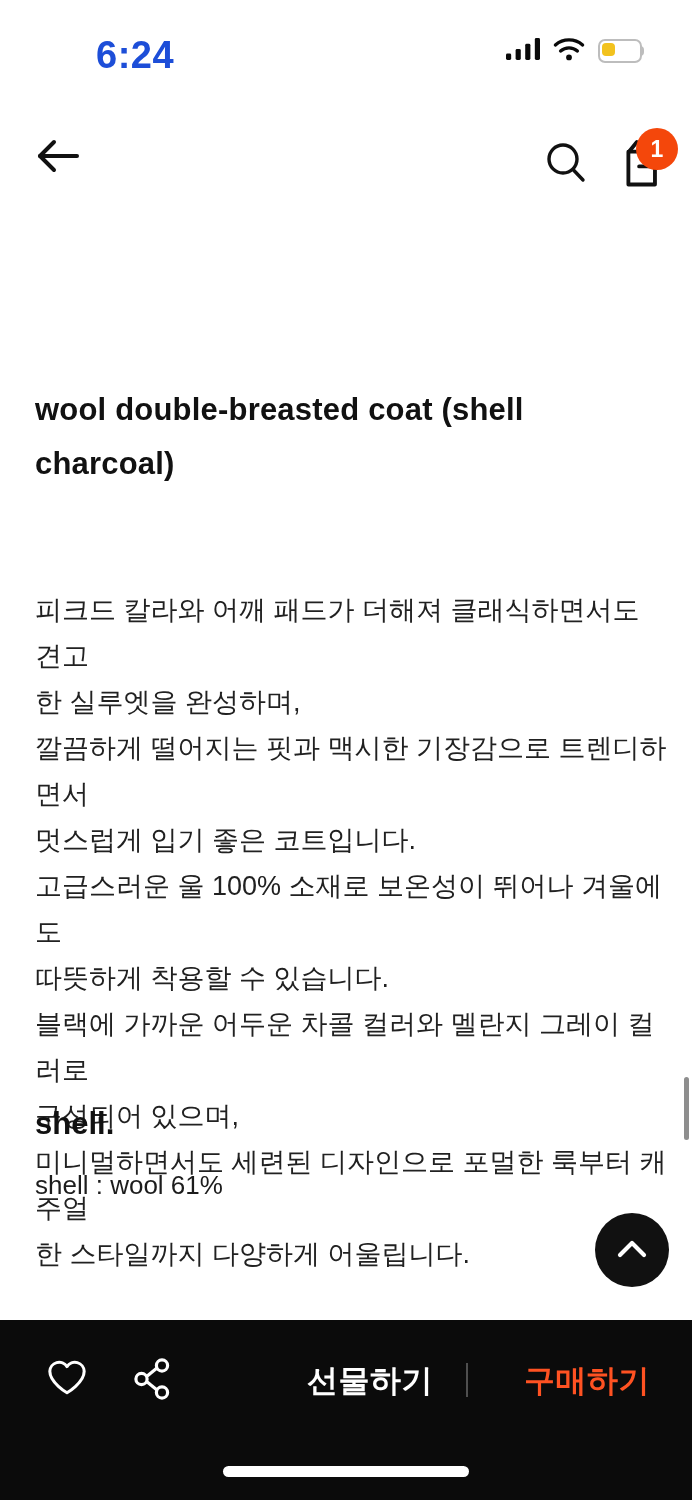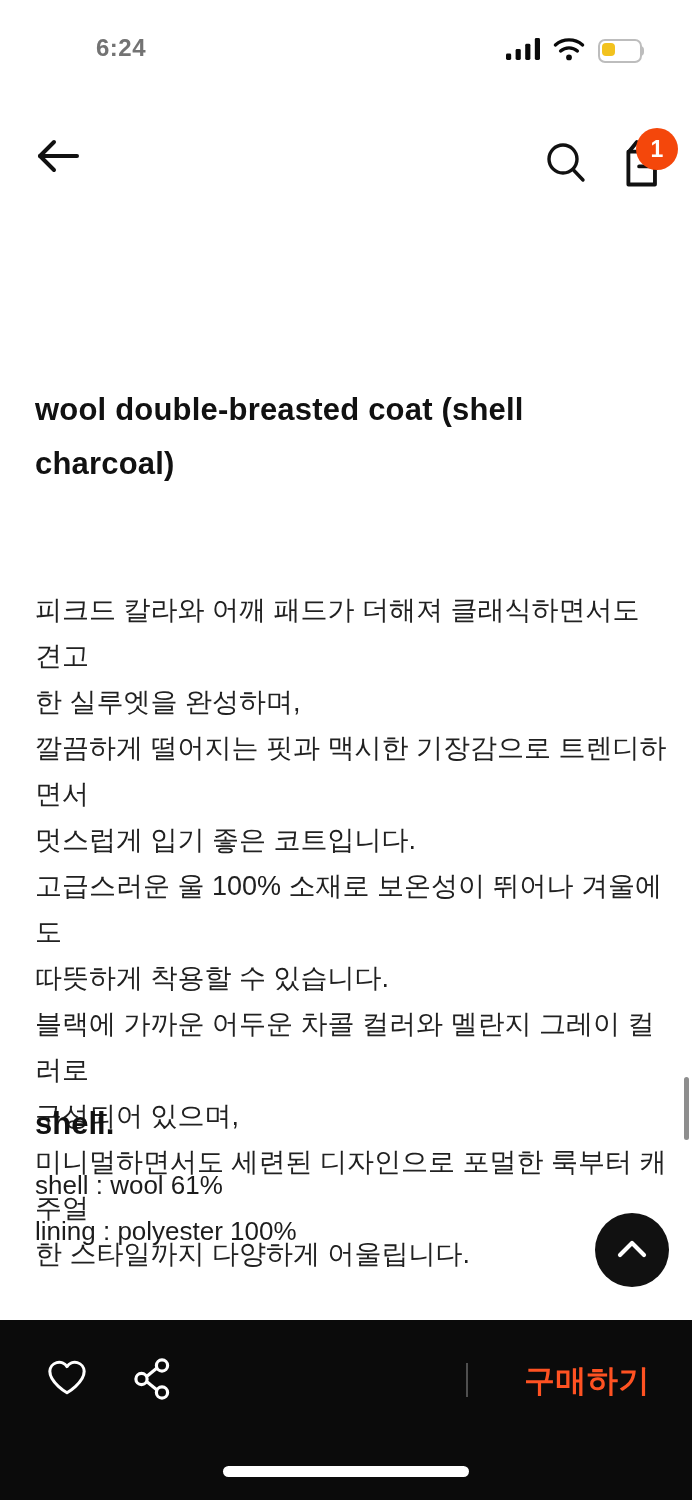--- a/index.html
+++ b/index.html
@@ -3,21 +3,21 @@
 <meta charset="utf-8">
 <style>
   html,body{margin:0;padding:0;background:#ffffff;}
   .phone{
     position:relative;width:692px;height:1500px;background:#ffffff;
     overflow:hidden;font-family:"Liberation Sans","DejaVu Sans",sans-serif;
     -webkit-font-smoothing:antialiased;
   }
   
   .statusbar{position:absolute;top:0;left:0;width:692px;height:100px;}
-  .time{position:absolute;top:34px;left:96px;font-size:24px;font-weight:700;color:#737373;letter-spacing:.5px;}
+  .time{position:absolute;top:34px;left:96px;font-size:38px;font-weight:700;color:#1d4ed8;letter-spacing:.5px;}
   .status-icons{position:absolute;top:36px;right:48px;display:flex;align-items:center;gap:13px;height:30px;}
   .battery{position:relative;width:46px;height:24px;}
   .battery-body{position:absolute;left:0;top:0;width:40px;height:20px;border:2px solid #bdbdbd;border-radius:7px;}
   .battery-fill{position:absolute;left:3.5px;top:3.5px;width:13px;height:13px;border-radius:4px;background:#F2C21E;}
   .battery-cap{position:absolute;right:0;top:7px;width:4px;height:10px;background:#bdbdbd;border-radius:0 4px 4px 0;}
   
   .header{position:absolute;top:118px;left:0;width:692px;height:90px;}
   .back-btn{position:absolute;left:34px;top:20px;width:46px;height:38px;cursor:pointer;background:none;border:none;padding:0;}
   .search-btn{position:absolute;left:542px;top:21px;width:48px;height:54px;cursor:pointer;background:none;border:none;padding:0;}
   .bag-btn{position:absolute;left:608px;top:16px;width:60px;height:60px;cursor:pointer;background:none;border:none;padding:0;}
@@ -134,21 +134,20 @@
 고급스러운 울 100% 소재로 보온성이 뛰어나 겨울에도
 따뜻하게 착용할 수 있습니다.
 블랙에 가까운 어두운 차콜 컬러와 멜란지 그레이 컬러로
 구성되어 있으며,
 미니멀하면서도 세련된 디자인으로 포멀한 룩부터 캐주얼
 한 스타일까지 다양하게 어울립니다.</p>
 
   <div class="fabric">
     <h2 class="fabric-heading">shell.</h2>
     <p class="fabric-line">shell : wool 61%</p>
-    <p class="fabric-line">lining : polyester 100%</p>
   </div>
 
   <div class="scrollbar-thumb"></div>
 
   <button class="scroll-top" aria-label="scroll to top">
     <span>
       <svg width="46" height="40" viewBox="0 0 46 40">
         <path d="M11 26 L23 14 L35 26" fill="none" stroke="#fff" stroke-width="4.2" stroke-linecap="round" stroke-linejoin="round"></path>
       </svg>
     </span>
@@ -169,18 +168,19 @@
       <svg width="40" height="46" viewBox="0 0 40 44">
         <circle cx="29" cy="8.5" r="5.6" fill="none" stroke="#fff" stroke-width="3.2"></circle>
         <circle cx="8.5" cy="22" r="5.6" fill="none" stroke="#fff" stroke-width="3.2"></circle>
         <circle cx="29" cy="35.5" r="5.6" fill="none" stroke="#fff" stroke-width="3.2"></circle>
         <path d="M13.6 19.4 L24 11" fill="none" stroke="#fff" stroke-width="3.2"></path>
         <path d="M13.6 24.6 L24 33" fill="none" stroke="#fff" stroke-width="3.2"></path>
       </svg>
     </span>
   </button>
 
+  <button class="gift-btn">선물하기</button>
   <div class="bar-divider"></div>
   <button class="buy-btn">구매하기</button>
 
   <div class="home-indicator"></div>
 
 </div>
 
 </body></html>

